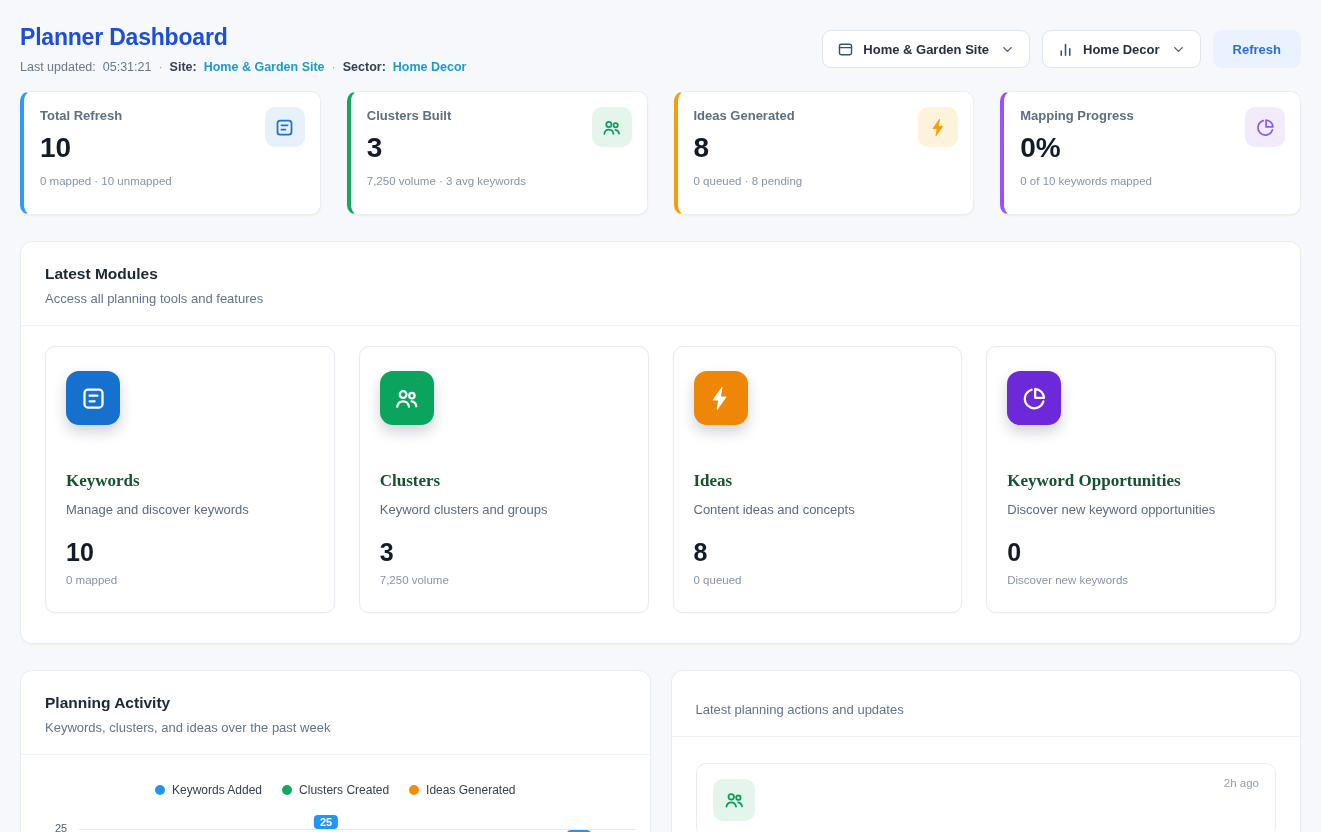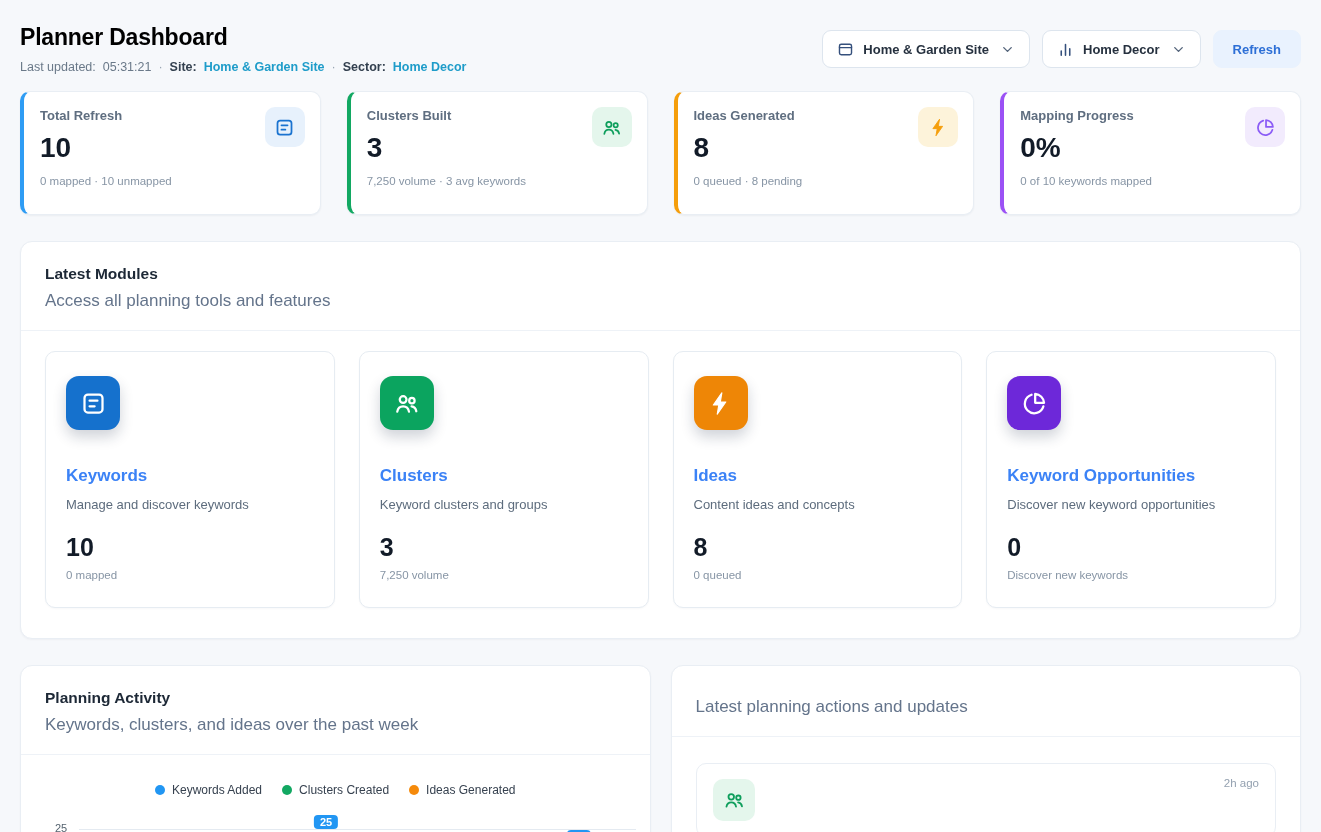--- a/index.html
+++ b/index.html
@@ -2,21 +2,21 @@
 <html><head>
 <meta charset="utf-8">
 <style>
   * { margin:0; padding:0; box-sizing:border-box; }
   html,body { width:1321px; height:832px; }
   body { font-family:"Liberation Sans", "DejaVu Sans", sans-serif; background:#f6f8fb; color:#16202e; overflow:hidden; }
   .page { width:1321px; height:832px; padding:24px 20px 0; overflow:hidden; }
 
   
   .topbar { display:flex; justify-content:space-between; align-items:center; }
-  .page-title { font-size:23px; font-weight:800; color:#000000; letter-spacing:-0.2px; }
+  .page-title { font-size:23px; font-weight:800; color:#1d4ed8; letter-spacing:-0.2px; }
   .meta { margin-top:9px; display:flex; align-items:center; gap:7px; font-size:12.5px; color:#6a7989; }
   .meta .sep { color:#9aa7b4; }
   .meta .mlabel { color:#33404f; font-weight:700; }
   .meta .mlink { color:#1e9cc9; font-weight:700; cursor:pointer; }
   .controls { display:flex; align-items:center; gap:12px; }
   .btn { display:inline-flex; align-items:center; gap:9px; height:38px; padding:0 14px;
          background:#fff; border:1px solid #dde5ee; border-radius:9px;
          font-size:13px; font-weight:700; color:#26313f; cursor:pointer; }
   .btn .dd-icon { color:#35507c; display:flex; }
   .btn .chev { color:#53637a; display:flex; margin-left:2px; }
@@ -35,32 +35,32 @@
   .stat-icon { position:absolute; top:15px; right:15px; width:40px; height:40px; border-radius:10px;
                display:flex; align-items:center; justify-content:center; }
   .tint-blue { background:#e7f1fc; color:#1a73d0; } .tint-green { background:#e4f6ec; color:#0e9e5c; }
   .tint-yellow { background:#fdf3da; color:#f59e0b; } .tint-purple { background:#f2ebfd; color:#8b5cf6; }
 
   
   .panel { margin-top:26px; background:#fff; border:1px solid #e9eef4; border-radius:12px;
            box-shadow:0 1px 2px rgba(20,30,50,.04); }
   .panel-header { padding:23px 24px 19px; border-bottom:1px solid #eef2f7; }
   .panel-title { font-size:15.5px; font-weight:700; color:#1d2836; }
-  .panel-sub { margin-top:8px; font-size:17px; color:#64748b; }
+  .panel-sub { margin-top:8px; font-size:13px; color:#64748b; }
 
   
   .modules-body { padding:20px 24px 30px; display:grid; grid-template-columns:repeat(4,1fr); gap:24px; }
   .module-card { background:#fff; border:1px solid #e6ecf2; border-radius:10px; padding:24px 20px 26px;
                  box-shadow:0 1px 2px rgba(20,30,50,.03); cursor:pointer; }
   .module-tile { width:54px; height:54px; border-radius:13px; color:#fff;
                  display:flex; align-items:center; justify-content:center;
                  box-shadow:0 7px 14px rgba(18,36,66,.20); }
   .tile-blue { background:#1571cd; } .tile-green { background:#0ba45f; }
   .tile-orange { background:#ee8606; } .tile-purple { background:#6d28d9; }
-  .module-title { margin-top:36px; font-size:17px; font-weight:700; color:#3b82f6; }
+  .module-title { margin-top:46px; font-size:17px; font-weight:700; color:#14532d;font-family:Liberation Serif, serif; }
   .module-desc { margin-top:11px; font-size:13px; color:#5d6c7d; }
   .module-value { margin-top:21px; font-size:25px; font-weight:800; color:#121b28; }
   .module-sub { margin-top:7px; font-size:11.5px; color:#8795a5; }
 
   
   .bottom { margin-top:26px; display:grid; grid-template-columns:1fr 1fr; gap:20px; }
   .bottom-card { background:#fff; border:1px solid #e9eef4; border-radius:12px; height:420px;
                  box-shadow:0 1px 2px rgba(20,30,50,.04); overflow:hidden; }
 
   .legend { display:flex; justify-content:center; gap:20px; margin-top:28px; }

